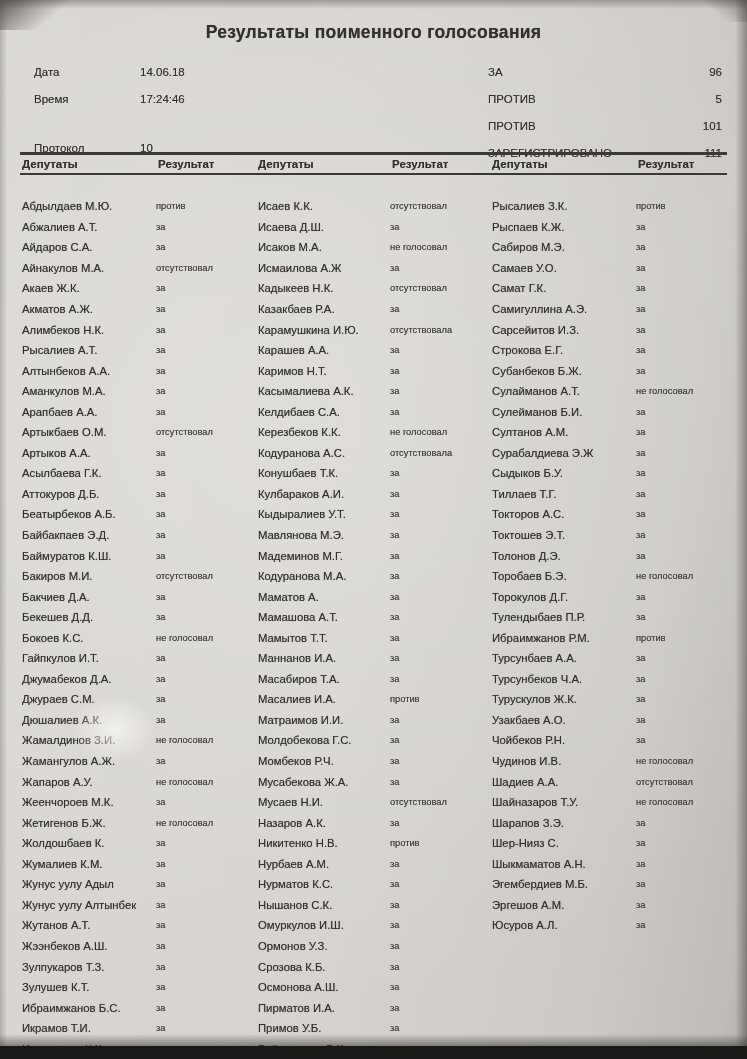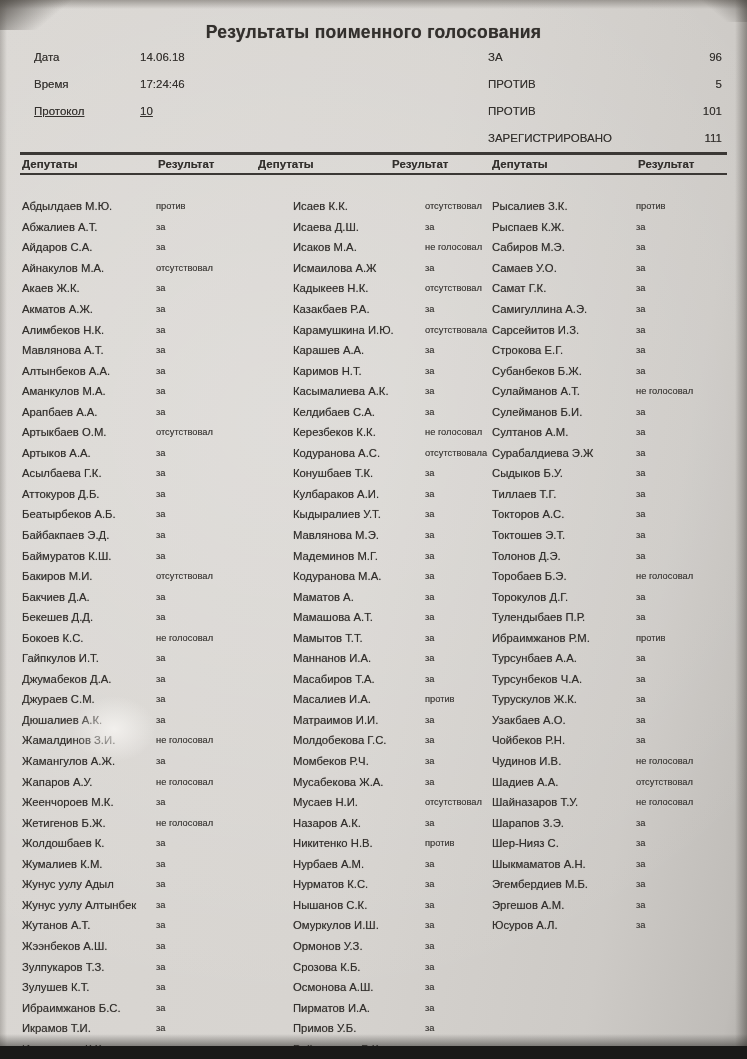--- a/index.html
+++ b/index.html
@@ -35,37 +35,37 @@
     background:linear-gradient(to top, rgba(45,43,40,.50), rgba(45,43,40,0)); }
   .strip-bottom { position:absolute; left:0; right:0; bottom:0; height:13px; background:#1a1918; }
 
   .doc-title {
     position:absolute; top:22px; left:0; width:100%; text-align:center;
     font-size:17.5px; font-weight:bold; letter-spacing:.3px;
     text-shadow:0 0 .7px rgba(51,48,45,.65);
   }
   .meta-left { position:absolute; left:34px; top:51px; width:230px; font-size:11.5px; }
   .meta-right { position:absolute; left:488px; right:25px; top:51px; font-size:11.5px; }
-  .mrow { display:flex; height:27px; align-items:flex-start; text-shadow:0 0 .6px rgba(51,48,45,.55); }
+  .mrow { display:flex; height:27px; align-items:flex-end; text-shadow:0 0 .6px rgba(51,48,45,.55); }
   .meta-left .mrow .lbl { width:106px; }
-  .meta-left .mrow.gap { margin-top:0;text-decoration:underline; }
+  .meta-left .mrow.gap { margin-top:22px; }
   .meta-right .mrow { justify-content:space-between; }
 
   .votetable { position:absolute; left:20px; right:20px; top:152px; }
   .thead {
     display:grid; grid-template-columns:136px 100px 134px 100px 146px 1fr;
     border-top:3px solid #3b3835; border-bottom:2px solid #3b3835;
     font-weight:bold; font-size:11.5px; height:23px; align-items:center;
     text-shadow:0 0 .6px rgba(51,48,45,.55);
   }
   .thead .hc { padding-left:2px; }
   .tbody { display:grid; grid-template-columns:236px 234px 1fr; padding-top:21px; }
   .row { display:grid; height:20.55px; align-items:center; }
   .col-1 .row { grid-template-columns:136px 1fr; }
-  .col-2 .row { grid-template-columns:134px 1fr;margin-left:35px; }
+  .col-2 .row { grid-template-columns:134px 1fr; }
   .col-3 .row { grid-template-columns:146px 1fr; }
   .dname { font-size:11.3px; padding-left:2px; white-space:nowrap; text-shadow:0 0 .7px rgba(51,48,45,.6); }
   .dres  { font-size:9.3px;  color:#403d3a; white-space:nowrap; text-shadow:0 0 .6px rgba(64,61,58,.6); }
 </style>
 </head>
 <body>
 
 <div class="photo">
   <div class="paper">
 
@@ -146,21 +146,21 @@
               <span class="dname">Акматов А.Ж.</span>
               <span class="dres">за</span>
             </div>
 
             <div class="row">
               <span class="dname">Алимбеков Н.К.</span>
               <span class="dres">за</span>
             </div>
 
             <div class="row">
-              <span class="dname">Мавлянова А.Т.</span>
+              <span class="dname">Рысалиев А.Т.</span>
               <span class="dres">за</span>
             </div>
 
             <div class="row">
               <span class="dname">Алтынбеков А.А.</span>
               <span class="dres">за</span>
             </div>
 
             <div class="row">
               <span class="dname">Аманкулов М.А.</span>

